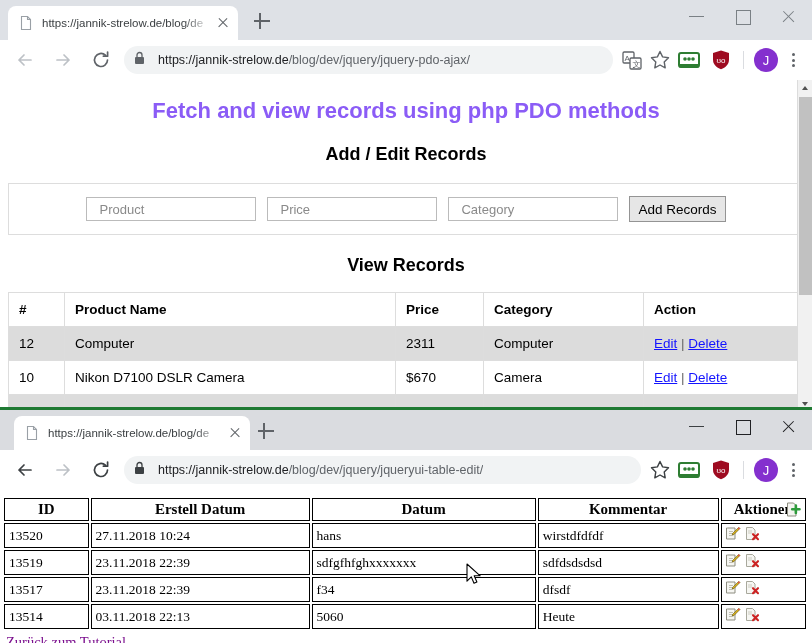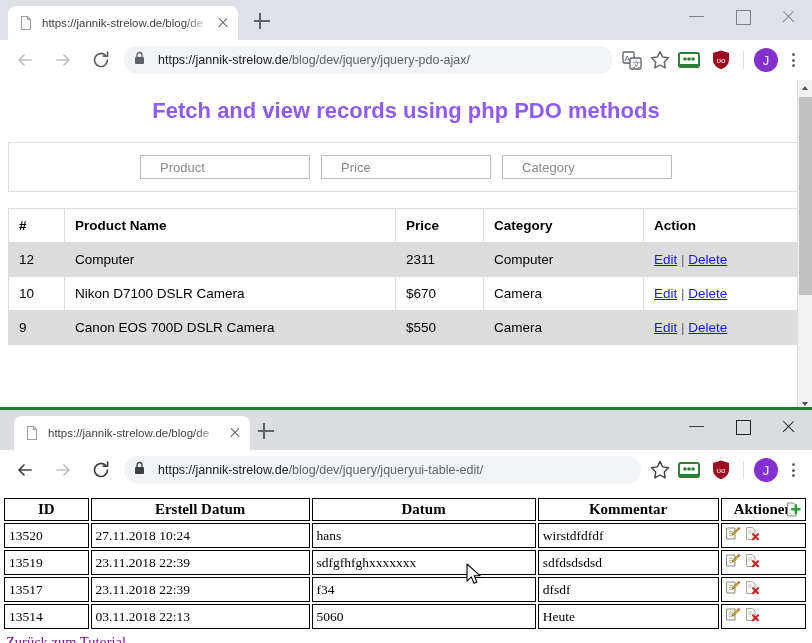--- a/index.html
+++ b/index.html
@@ -102,21 +102,21 @@
   .page1 h2 {
     font: bold 18px "Liberation Sans", sans-serif; text-align: center;
     margin: 20px 0 0 0; color: #000;
   }
   .formpanel {
     margin: 18px 0 0 0; border: 1px solid #ddd; background: #fff;
     padding: 12px 0; display: flex; align-items: center; justify-content: center; gap: 11px;
   }
   .formpanel input[type=text] {
     height: 24px; border: 1px solid #bbb; background: #fff; font-size: 13px;
-    padding: 2px 19px; color: #000; font-family: "Liberation Sans", sans-serif;
+    padding: 2px 12px; color: #000; font-family: "Liberation Sans", sans-serif;
   }
   .formpanel input::placeholder { color: #8a8a8a; }
   .in-product { width: 170px; }
   .in-price { width: 170px; }
   .in-category { width: 170px; }
   .addbtn {
     height: 26px; border: 1px solid #949494; background: #e6e6e6; font-size: 13.5px;
     padding: 0 8px; color: #000; font-family: "Liberation Sans", sans-serif; cursor: pointer;
   }
   .tbl1 { width: 100%; border-collapse: collapse; margin-top: 16px; font-size: 13.5px; }
@@ -261,27 +261,30 @@
       <div class="kebab">
           <i></i>
           <i></i>
           <i></i>
         </div>
     </div>
 
     <div class="viewport">
       <div class="page1">
         <h1>Fetch and view records using php PDO methods</h1>
+        <h2>Add / Edit Records</h2>
 
         <div class="formpanel">
           <input class="in-product" type="text" placeholder="Product" style="">
           <input class="in-price" type="text" placeholder="Price" style="">
           <input class="in-category" type="text" placeholder="Category" style="">
+          <button class="addbtn">Add Records</button>
         </div>
 
+        <h2>View Records</h2>
 
         <table class="tbl1">
           <thead>
             <tr>
               <th class="col-id">#</th>
               <th>Product Name</th>
               <th class="col-price">Price</th>
               <th class="col-cat">Category</th>
               <th class="col-act">Action</th>
             </tr>

